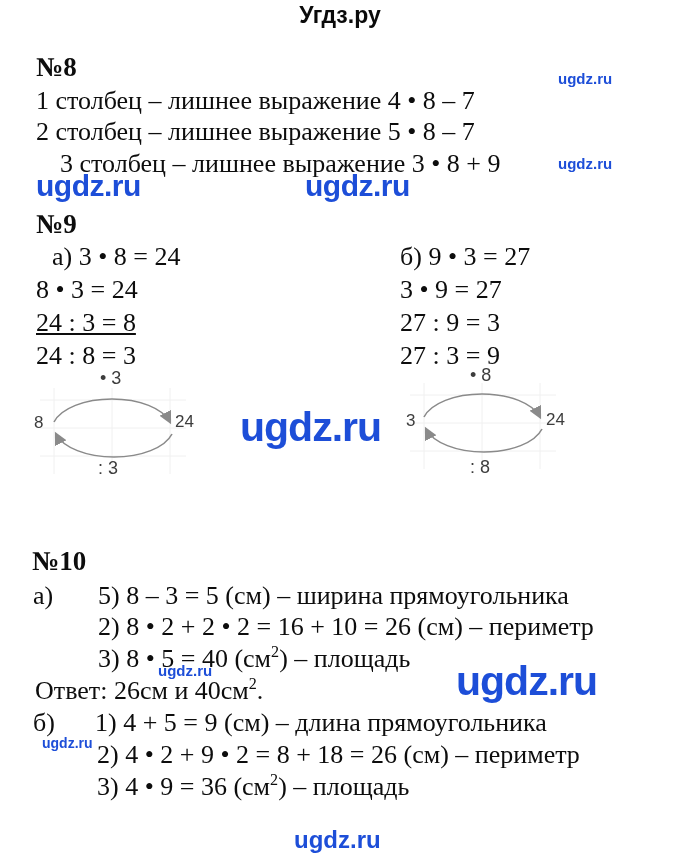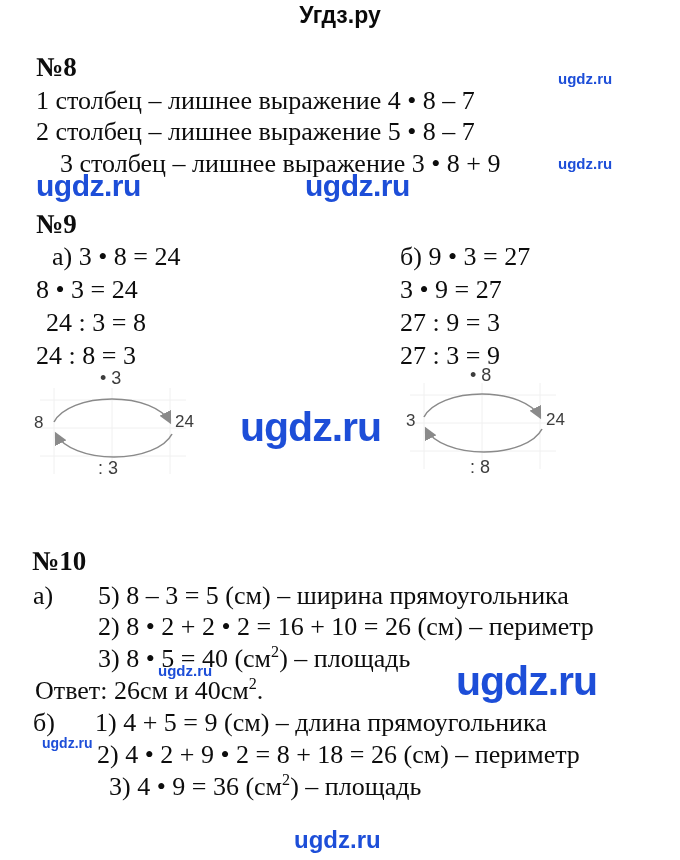--- a/index.html
+++ b/index.html
@@ -46,21 +46,21 @@
 <div class="line" style="left:36px;top:86px;">1 столбец – лишнее выражение 4 • 8 – 7</div>
 <div class="line" style="left:36px;top:117px;">2 столбец – лишнее выражение 5 • 8 – 7</div>
 <div class="line" style="left:36px;top:149px;margin-left:24px;">3 столбец – лишнее выражение 3 • 8 + 9</div>
 
 <div class="wm wm-lg" style="left:36px;top:171px;">ugdz.ru</div>
 <div class="wm wm-lg" style="left:305px;top:171px;">ugdz.ru</div>
 
 <div class="line heading" style="left:36px;top:209px;">№9</div>
 <div class="line" style="left:52px;top:242px;">а) 3 • 8 = 24</div>
 <div class="line" style="left:36px;top:275px;">8 • 3 = 24</div>
-<div class="line" style="left:46px;top:308px;">24 : 3 = 8</div>
+<div class="line" style="left:36px;top:308px;text-decoration:underline;">24 : 3 = 8</div>
 <div class="line" style="left:36px;top:341px;text-align:center;">24 : 8 = 3</div>
 
 <div class="line" style="left:400px;top:242px;">б) 9 • 3 = 27</div>
 <div class="line" style="left:400px;top:275px;">3 • 9 = 27</div>
 <div class="line" style="left:400px;top:308px;">27 : 9 = 3</div>
 <div class="line" style="left:400px;top:341px;text-align:right;">27 : 3 = 9</div>
 
 <svg class="dg-svg" style="left:40px;top:388px;" width="146" height="86" viewBox="0 0 146 86">
   <defs>
     <marker id="ah1" markerWidth="9" markerHeight="9" refX="6.5" refY="4" orient="auto">
@@ -131,17 +131,17 @@
 <div class="line" style="left:33px;top:708px;">б)</div>
 <div class="line" style="left:95px;top:708px;">
   <span>1) 4 + 5 = 9 (см) – длина прямоугольника</span><span class="sup"></span><span></span>
 </div>
 
 <div class="wm wm-xs" style="left:42px;top:736px;">ugdz.ru</div>
 
 <div class="line" style="left:97px;top:740px;">
   <span>2) 4 • 2 + 9 • 2 = 8 + 18 = 26 (см) – периметр</span><span class="sup"></span><span></span>
 </div>
-<div class="line" style="left:97px;top:772px;margin-left:12px;">
+<div class="line" style="left:97px;top:772px;">
   <span>3) 4 • 9 = 36 (см</span><span class="sup">2</span><span>) – площадь</span>
 </div>
 
 <div class="wm wm-md" style="left:294px;top:828px;">ugdz.ru</div>
 
 </body></html>

